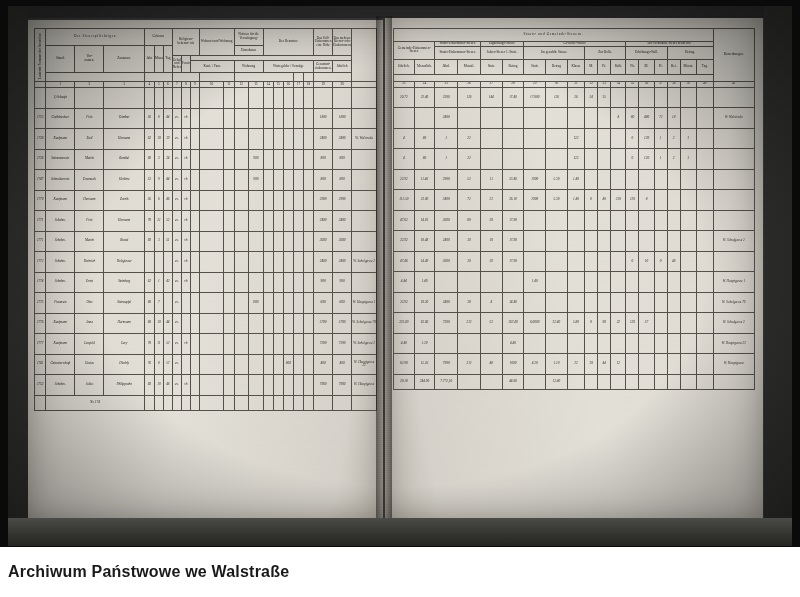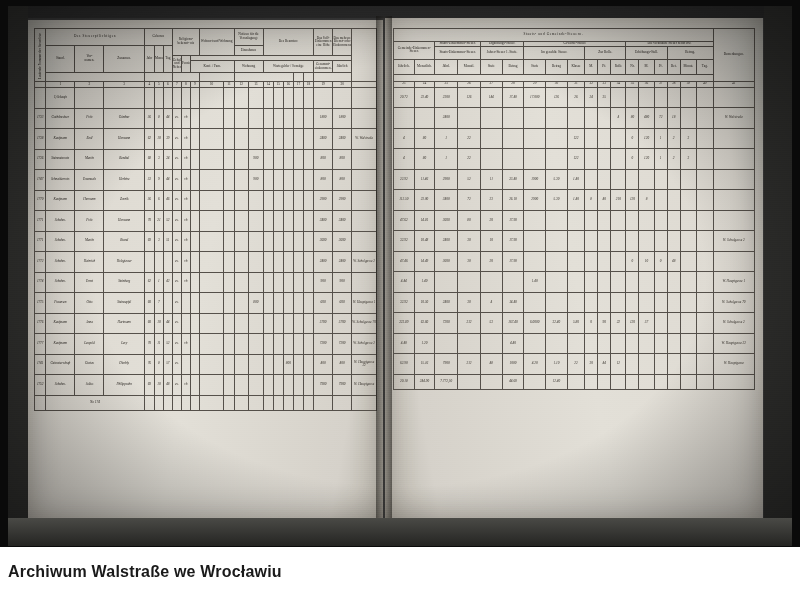--- a/index.html
+++ b/index.html
@@ -1117,16 +1117,16 @@
         </table>
     </div>
 
     <div id="gutter"></div>
     <div id="grain"></div>
     <div id="vignette"></div>
     <div class="edge-bottom"></div>
   </div>
 
   <div id="watermark">
-    <span class="wm-text">Archiwum Walstraße we Wrocławiu</span>
+    <span class="wm-text">Archiwum Państwowe we Walstraße</span>
   </div>
 
 </div>
 
 </body></html>

